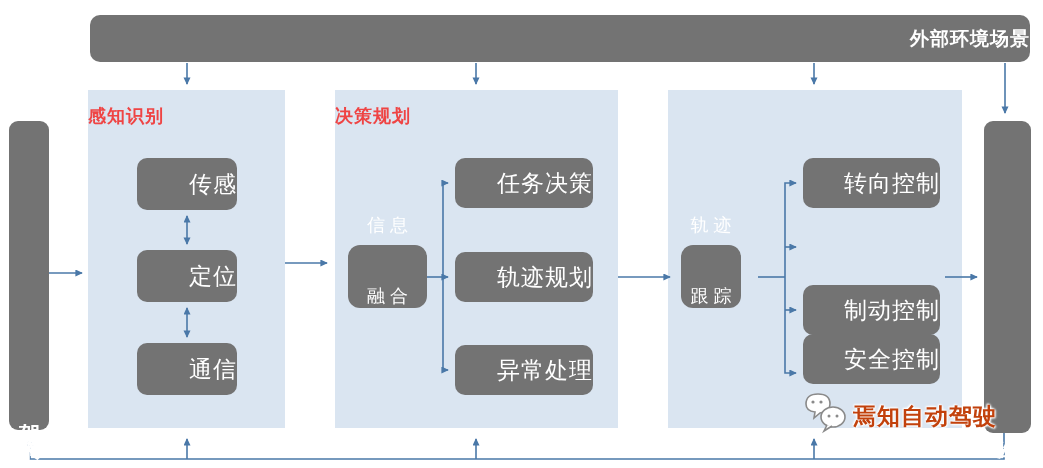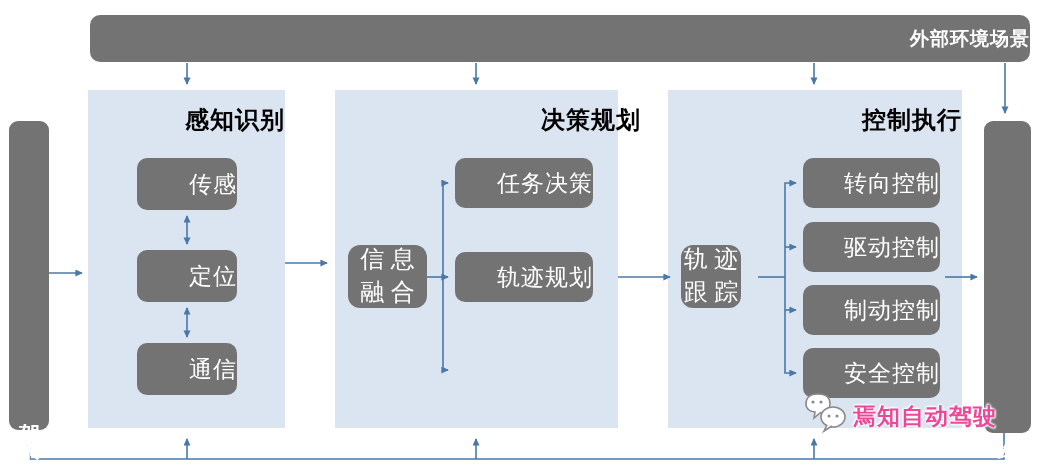--- a/index.html
+++ b/index.html
@@ -22,35 +22,35 @@
   }
   .leftbar{ left:9px;  top:121px; width:40px; height:309px; }
   .rightbar{ left:984px; top:121px; width:47px; height:312px; }
   .panel{
     position:absolute; top:90px; height:338px; background:#DAE5F1;
   }
   .panel1{ left:88px;  width:197px; }
   .panel2{ left:335px; width:283px; }
   .panel3{ left:668px; width:294px; }
   .ptitle{
-    position:absolute; top:104px; font-size:24px; font-weight:600;
-    color:#000000; letter-spacing:1px; text-align:right;
+    position:absolute; top:104px; font-size:18px; font-weight:600;
+    color:#ef4444; letter-spacing:1px; text-align:left;
   }
   .node{ border-radius:10px; font-size:23px; font-weight:500; letter-spacing:1px; }
   .hub{
-    border-radius:12px; font-size:24px; font-weight:500;
-    flex-direction:column; line-height:1.35;
+    border-radius:12px; font-size:18px; font-weight:500;
+    flex-direction:column; line-height:1.35;gap:46px;
   }
   .n2{ left:137px; width:100px; height:52px; }
   .nP2{ left:455px; width:138px; height:50px; }
   .nP3{ left:803px; width:137px; height:50px; }
   svg.wires{ position:absolute; left:0; top:0; pointer-events:none; }
   .wm-text{
     position:absolute; left:853px; top:401px; font-size:23px; font-weight:bold;
-    color:#ec4899; letter-spacing:1px; white-space:nowrap;
+    color:#c2410c; letter-spacing:1px; white-space:nowrap;
     text-shadow:0 0 2px #fff, 0 0 3px #fff, 1px 1px 2px #fff, -1px -1px 2px #fff;
   }
   .wm-logo{ position:absolute; left:802px; top:390px; }
 </style>
 </head>
 <body>
 
 <div class="canvas">
 
   <div class="panel panel1"></div>
@@ -104,21 +104,20 @@
 
   <div class="bluebox vbar leftbar">
     <span>驾驶需求</span>
   </div>
   <div class="bluebox vbar rightbar">
     <span>汽车</span>
   </div>
 
   <div class="ptitle" style="left:88px; width:197px;">感知识别</div>
   <div class="ptitle" style="left:335px; width:306px;">决策规划</div>
-  <div class="ptitle" style="left:668px; width:294px;">控制执行</div>
 
   <div class="bluebox node n2" style="top:158px;padding-left:40px;">
     <span>传感</span>
   </div>
   <div class="bluebox node n2" style="top:250px;">
     <span>定位</span>
   </div>
   <div class="bluebox node n2" style="top:343px;padding-left:36px;">
     <span>通信</span>
   </div>
@@ -126,35 +125,35 @@
   <div class="bluebox hub" style="left:348px; top:245px; width:79px; height:63px;">
     <span>信 息</span>
     <span>融 合</span>
   </div>
   <div class="bluebox node nP2" style="top:158px;">
     <span>任务决策</span>
   </div>
   <div class="bluebox node nP2" style="top:252px;">
     <span>轨迹规划</span>
   </div>
+  <div class="bluebox node nP2" style="top:345px;">
+    <span>异常处理</span>
+  </div>
 
   <div class="bluebox hub" style="left:681px; top:245px; width:60px; height:63px;">
     <span>轨 迹</span>
     <span>跟 踪</span>
   </div>
   <div class="bluebox node nP3" style="top:158px;">
     <span>转向控制</span>
   </div>
-  <div class="bluebox node nP3" style="top:222px;">
-    <span>驱动控制</span>
-  </div>
   <div class="bluebox node nP3" style="top:285px;">
     <span>制动控制</span>
   </div>
-  <div class="bluebox node nP3" style="top:348px;">
+  <div class="bluebox node nP3" style="top:334px;">
     <span>安全控制</span>
   </div>
 
   <svg class="wm-logo" width="52" height="46" viewBox="0 0 52 46">
     <g stroke="#8a8a8a" stroke-width="1.6" fill="#ffffff">
       <path d="M4 14 Q4 4 16 4 Q28 4 28 14 Q28 22 18 23 L12 28 L13 22 Q4 21 4 14 Z"></path>
       <ellipse cx="31" cy="27" rx="12" ry="10"></ellipse>
       <path d="M25 35 L22 41 L30 36" fill="#ffffff"></path>
     </g>
     <g fill="#8a8a8a">

